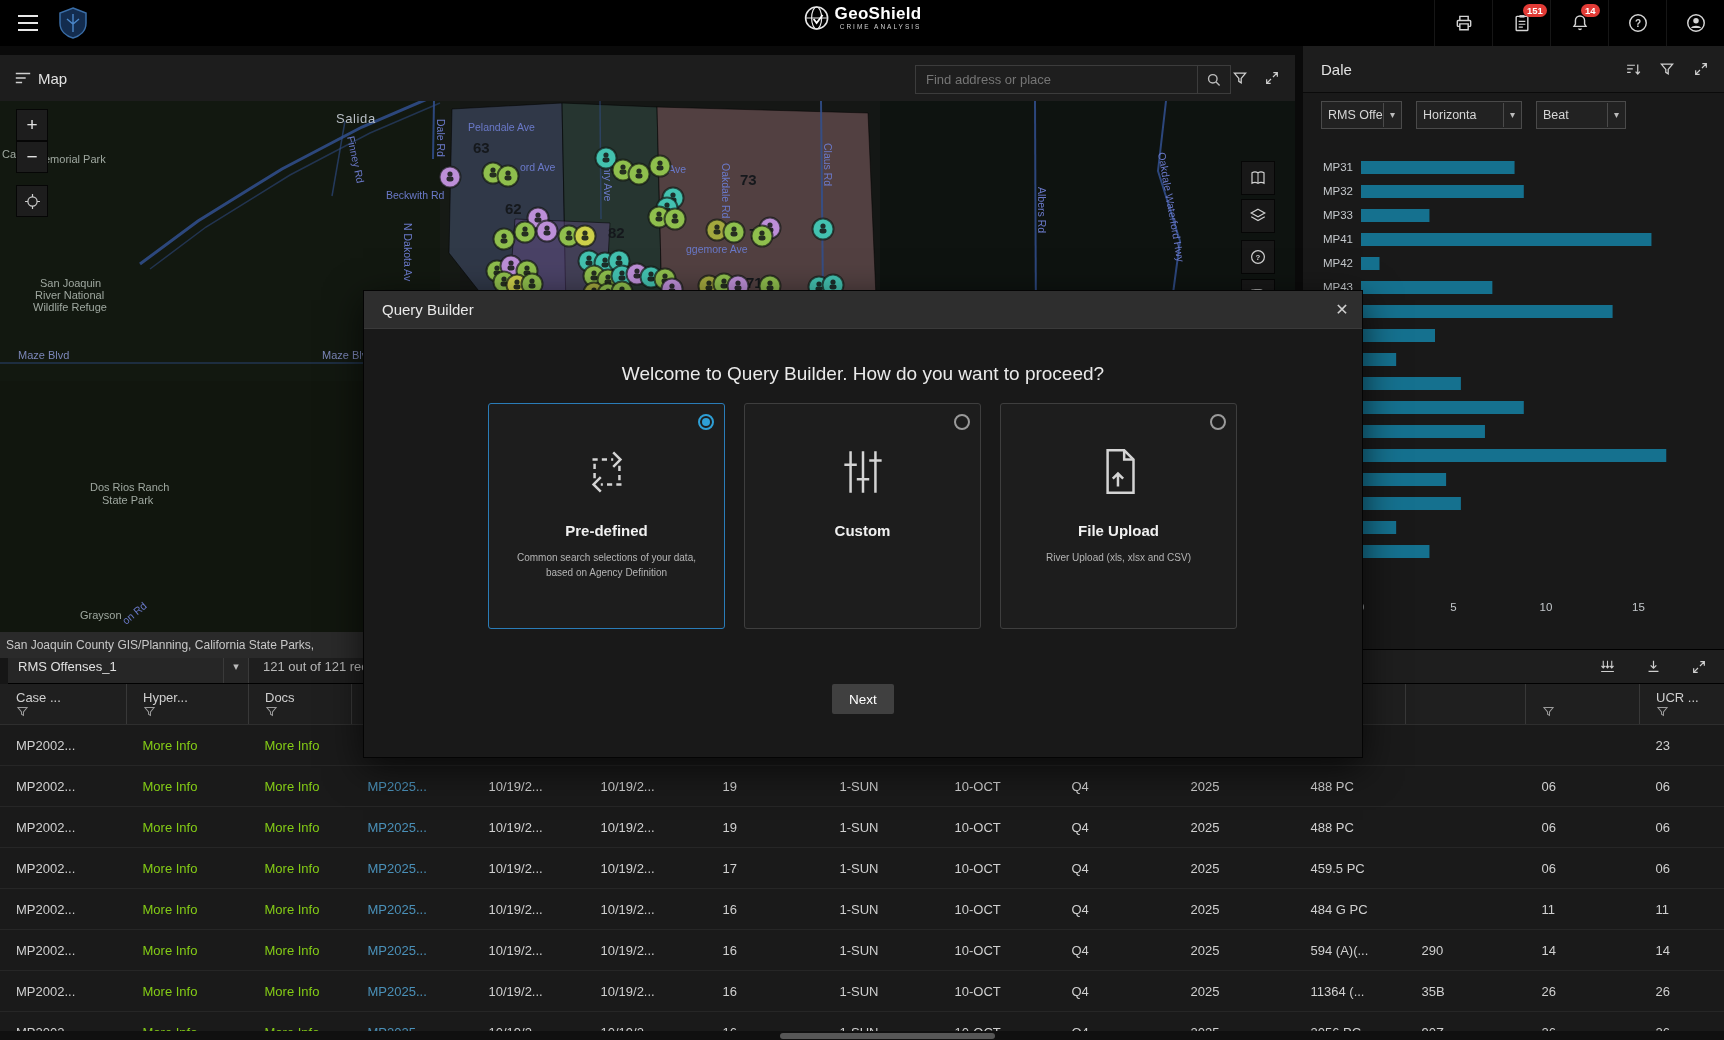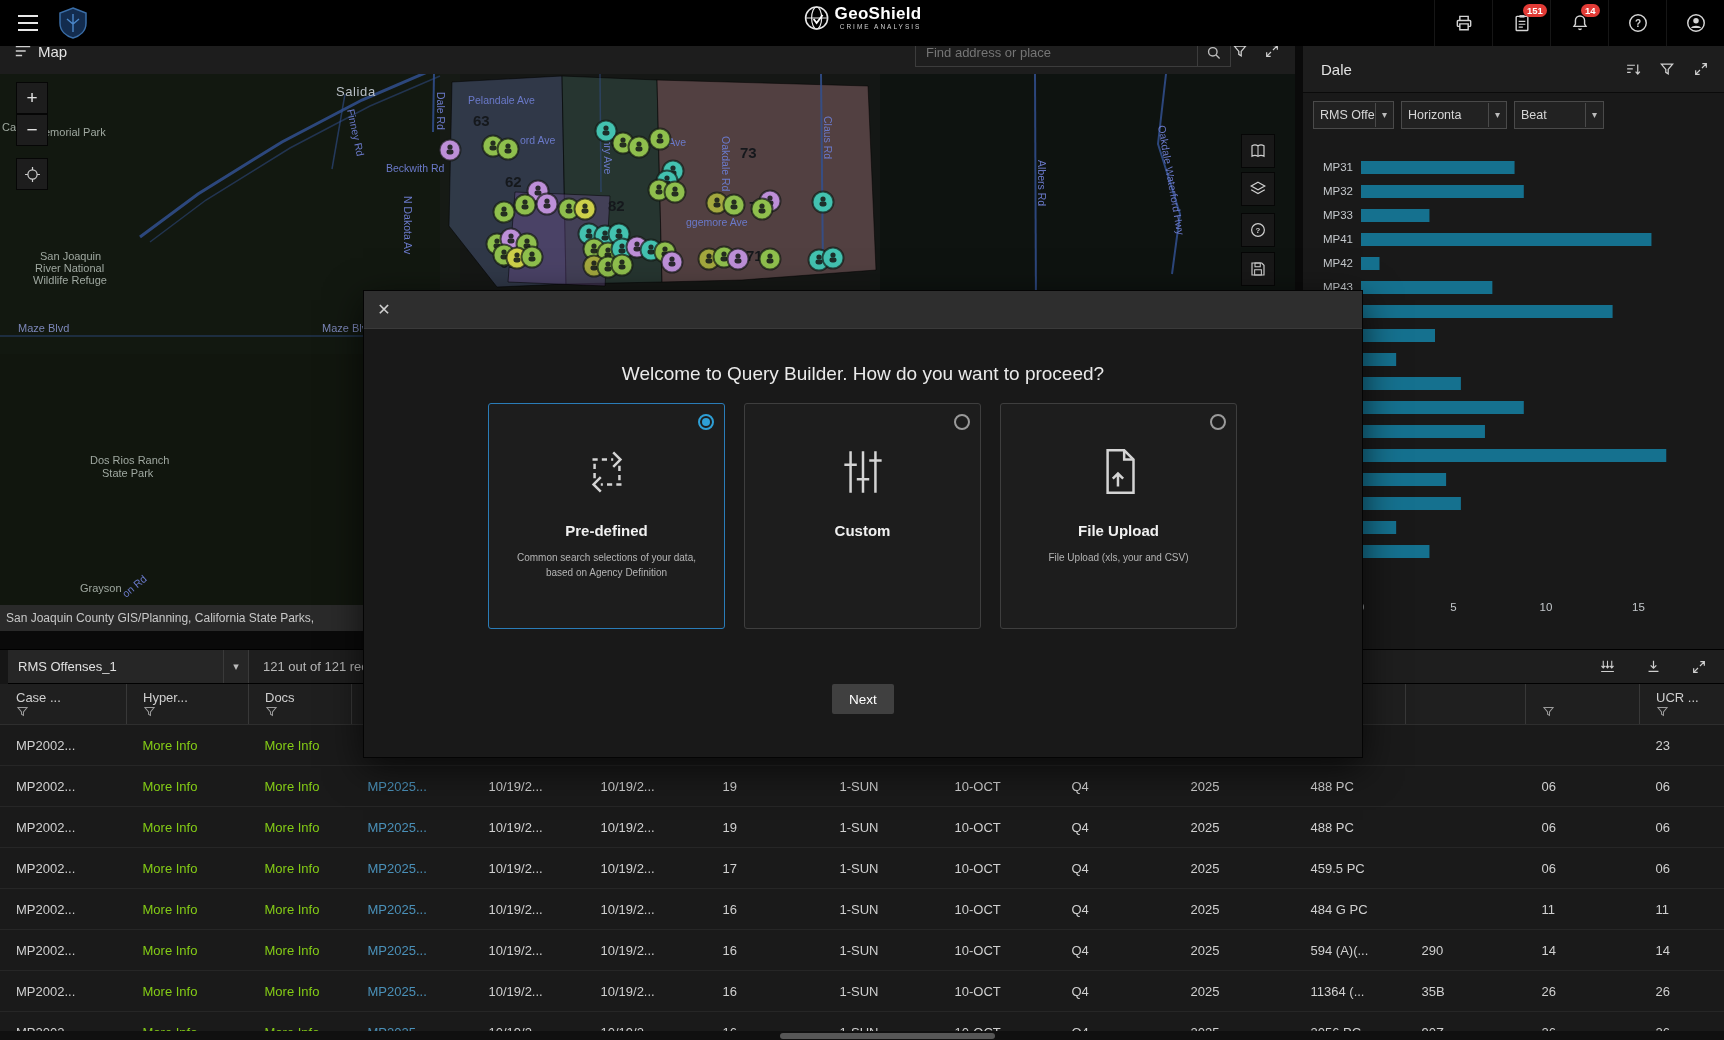--- a/index.html
+++ b/index.html
@@ -18,21 +18,21 @@
   .brand-tag{font-size:6.5px;color:#cfcfcf;letter-spacing:2px;margin-top:2px;text-align:right;}
   .top-icons{position:absolute;right:0;top:0;height:46px;display:flex;}
   .top-icon-box{width:57px;height:46px;display:flex;align-items:center;justify-content:center;
                 border-left:1px solid #161616;position:relative;cursor:pointer;}
   .badge{position:absolute;top:4px;left:30px;background:#e23b36;color:#fff;font-size:9.5px;font-weight:bold;
          border-radius:8px;padding:1.5px 4px;line-height:1.1;}
   
   .panel-header{height:46px;display:flex;align-items:center;position:relative;background:#1d1d1d;
                 border-bottom:1px solid #0a0a0a;}
   .panel-title{font-size:15px;color:#e2e2e2;}
-  .map-panel{position:absolute;left:0;top:28px;width:1295px;height:603px;background:#be185d;}
+  .map-panel{position:absolute;left:0;top:55px;width:1295px;height:603px;background:#be185d;}
   .chart-panel{position:absolute;left:1303px;top:46px;width:421px;height:603px;background:#191919;}
   .hdr-icon{width:30px;height:30px;display:flex;align-items:center;justify-content:center;cursor:pointer;}
   
   .search-box{position:absolute;left:915px;top:10px;width:314px;height:27px;background:#1e1e1e;
               border:1px solid #3c3c3c;display:flex;align-items:center;}
   .search-box input{flex:1;background:transparent;border:none;outline:none;color:#cfcfcf;
                     font-size:13px;padding:0 10px;font-family:"Liberation Sans",sans-serif;}
   .search-mag{width:32px;height:100%;display:flex;align-items:center;justify-content:center;
               border-left:1px solid #3c3c3c;cursor:pointer;}
   .map-hdr-icons{position:absolute;right:8px;top:8px;display:flex;gap:2px;}
@@ -43,21 +43,21 @@
             display:flex;align-items:center;justify-content:center;z-index:6;cursor:pointer;}
   .attribution{position:absolute;left:0;bottom:0;width:100%;height:26px;background:#2a2a2a;color:#c8c8c8;
                font-size:12px;line-height:26px;padding-left:6px;box-sizing:border-box;z-index:6;}
   
   .mlabel{font-size:11px;fill:#9fa8a0;}
   .place-lg{font-size:13px;fill:#b9bfc6;letter-spacing:.6px;}
   .road{fill:#6a79c9;font-size:10.5px;}
   .road-dim{fill:#7b86b8;font-size:11px;}
   .beat{font-size:15px;font-weight:bold;fill:#15181c;}
   
-  .chart-controls{height:44px;display:flex;align-items:center;gap:7px;padding-left:10px;background:#191919;}
+  .chart-controls{height:44px;display:flex;align-items:center;gap:14px;padding-left:18px;background:#191919;}
   .selectbox{height:26px;background:#222;border:1px solid #4a4a4a;display:flex;align-items:center;
              cursor:pointer;overflow:hidden;}
   .selectbox .sel-label{font-size:12.5px;color:#d6d6d6;padding:0 6px;white-space:nowrap;overflow:hidden;flex:1;}
   .selectbox .caret{border-left:1px solid #4a4a4a;width:17px;text-align:center;font-size:10px;color:#bbb;line-height:24px;}
   .ccat,.ctick{fill:#c4c8cc;font-size:11.5px;}
   
   .table-panel{position:absolute;left:0;top:649px;width:1724px;height:391px;background:#161616;border-top:1px solid #000;}
   .table-toolbar{height:33px;background:#1e1e1e;border-bottom:1px solid #000;position:relative;display:flex;align-items:center;margin-left:8px;}
   .table-source{width:240px;height:33px;background:#262626;border-right:1px solid #3a3a3a;display:flex;
                 align-items:center;cursor:pointer;}
@@ -800,20 +800,21 @@
         </tbody>
     </table>
   </div>
   <div class="h-scrollbar">
       <div class="thumb"></div>
     </div>
 </section>
 
 <div class="dialog">
   <div class="dialog-titlebar">
+    <span class="dialog-title">Query Builder</span>
     <span class="dialog-close">✕</span>
   </div>
   <div class="dialog-msg">Welcome to Query Builder. How do you want to proceed?</div>
   <div class="cards">
     <div class="card selected">
       <span class="radio checked"></span>
       <div class="card-icon">
         <svg width="58" height="58" viewBox="0 0 56 56" fill="none" stroke="#d4d4d4" stroke-width="2.4">
           <path d="M14 16h20" stroke-dasharray="5 4"></path>
           <path d="M34 9l7 7-7 7"></path>
@@ -839,17 +840,17 @@
     <div class="card">
       <span class="radio"></span>
       <div class="card-icon">
         <svg width="58" height="58" viewBox="0 0 56 56" fill="none" stroke="#d4d4d4" stroke-width="2.4">
           <path d="M17 7h16l9 9v32H17z"></path>
           <path d="M33 7v9h9"></path>
           <path d="M27 42V30M22 34.5l5-5 5 5"></path>
         </svg>
       </div>
       <div class="card-title">File Upload</div>
-      <div class="card-desc">File Upload (xls, your and CSV)</div>
+      <div class="card-desc">River Upload (xls, xlsx and CSV)</div>
     </div>
   </div>
   <button class="next-btn">Next</button>
 </div>
 
 </body></html>

